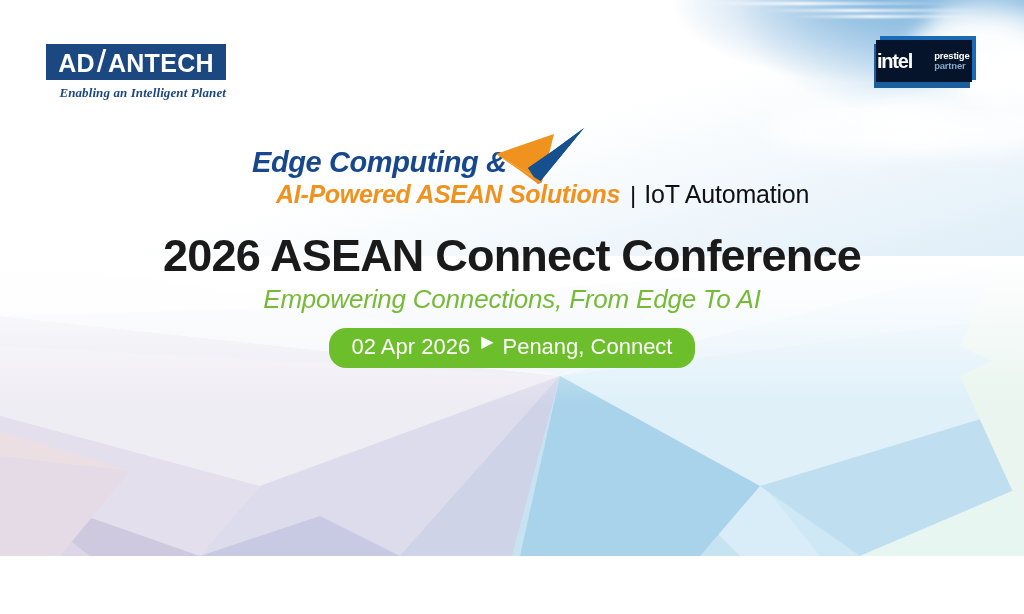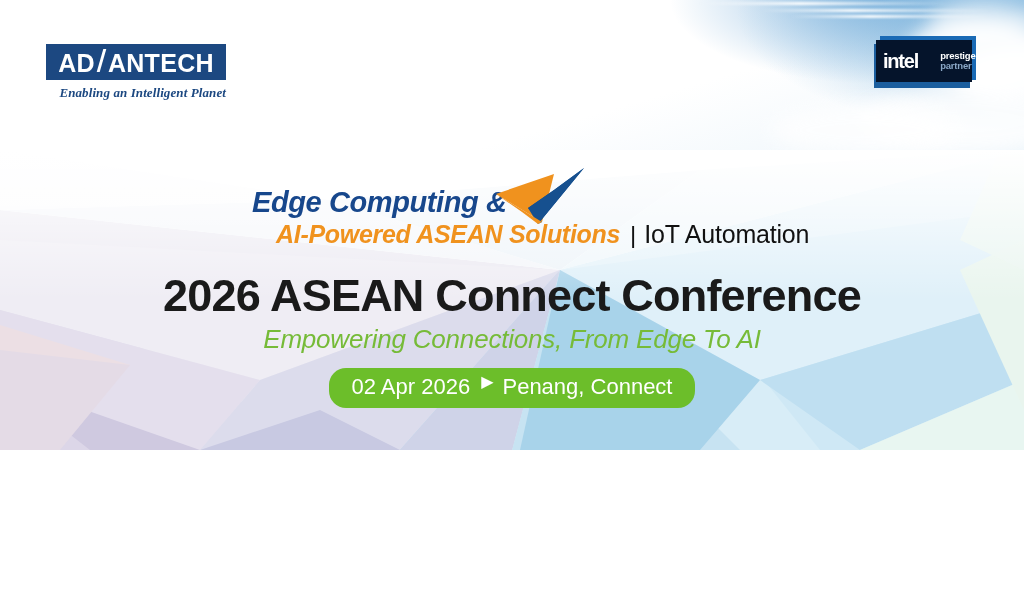--- a/index.html
+++ b/index.html
@@ -4,21 +4,21 @@
 <title>2026 ASEAN Connect Conference</title>
 <style>
   html, body {
     margin: 0;
     padding: 0;
     background: #ffffff;
   }
   #stage {
     position: relative;
     width: 1024px;
-    height: 450px;
+    height: 556px;
     overflow: hidden;
     background: #ffffff;
     font-family: "Liberation Sans", sans-serif;
   }
 
   
   .sky {
     position: absolute;
     left: 0; top: 0;
     width: 1024px; height: 300px;
@@ -122,21 +122,21 @@
     width: 96px; height: 44px;
     background: #1b5e9e;
   }
   .intel-card {
     position: absolute;
     left: 2px; top: 0px;
     width: 96px; height: 42px;
     background: #05142b;
     display: flex;
     align-items: center;
-    padding-left: 7px;
+    padding-left: 1px;
     box-sizing: border-box;
   }
   .intel-word {
     color: #ffffff;
     font-family: "Liberation Sans", sans-serif;
     font-size: 20px;
     font-weight: bold;
     letter-spacing: -1.2px;
     line-height: 1;
   }
@@ -152,21 +152,20 @@
   }
   .intel-prestige { color: #ffffff; }
   .intel-partner  { color: #8aa7c6; }
 
   
   .headline {
     position: absolute;
     left: 0; top: 138px;
     width: 1024px;
     text-align: center;
-    margin-top: 40px;
   }
   .brandline {
     position: relative;
     height: 78px;
   }
   .edge-line {
     position: absolute;
     left: 252px; top: 8px;
     color: #17478c;
     font-family: "Liberation Sans", sans-serif;

